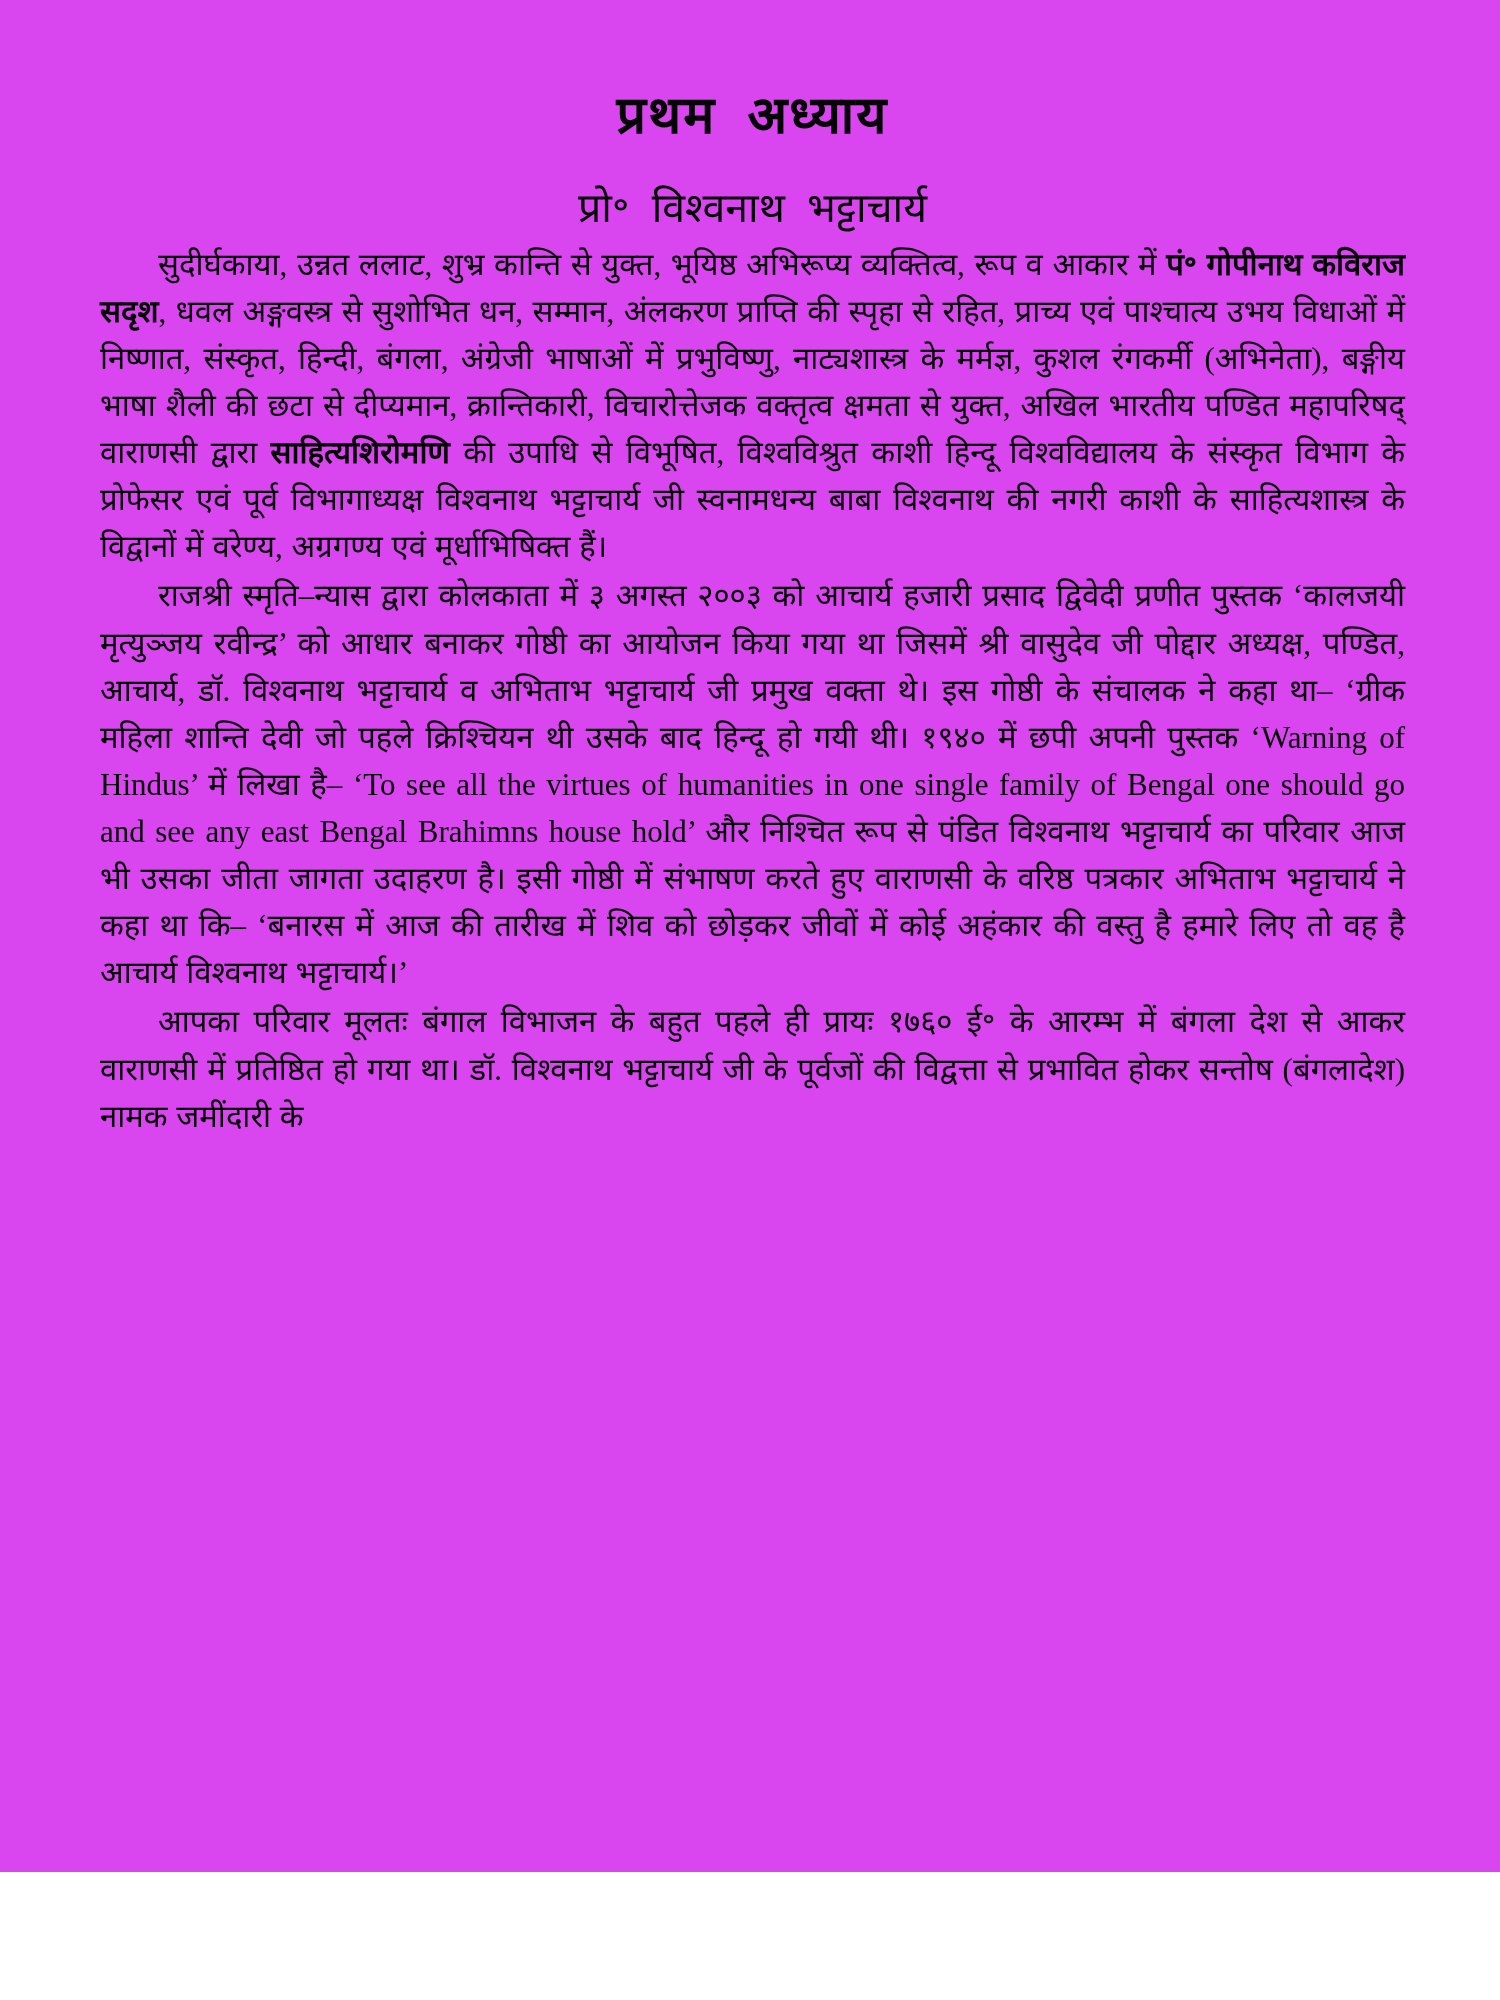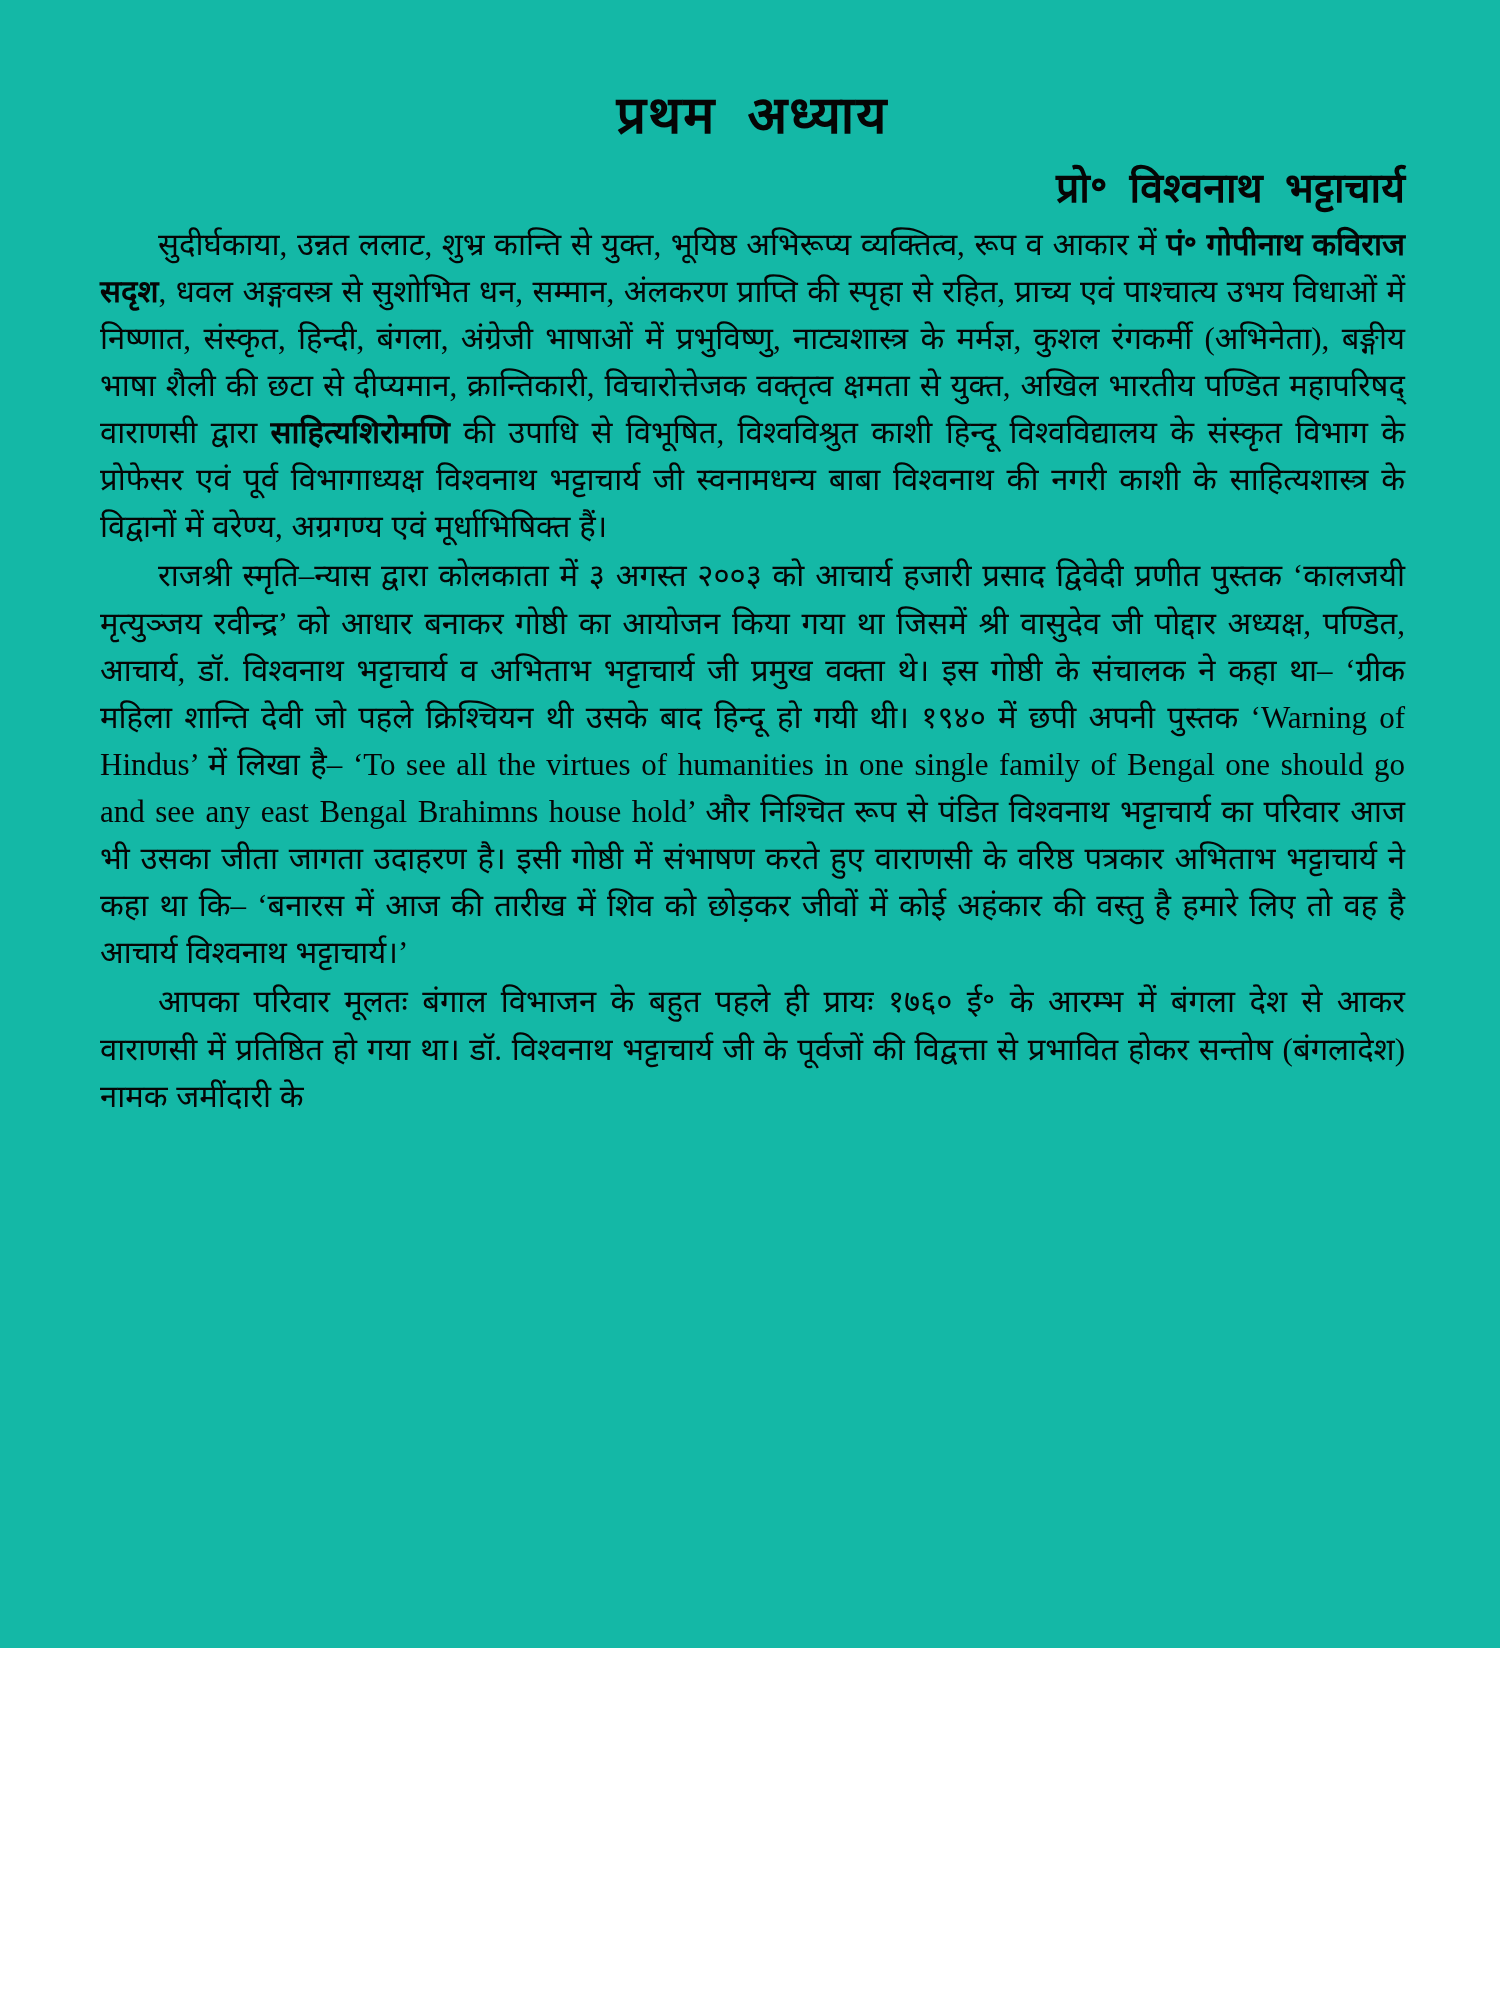--- a/index.html
+++ b/index.html
@@ -10,39 +10,39 @@
   body {
     width: 1500px;
     height: 2000px;
     overflow: hidden;
     font-family: "Liberation Serif", "DejaVu Serif", serif;
     color: #050505;
   }
   .page {
     position: relative;
     width: 1500px;
-    height: 1648px;
-    background: #14b8a6;
+    height: 1872px;
+    background: #d946ef;
     box-sizing: border-box;
     padding: 60px 95px 40px 100px;
   }
   .chapter-title {
     text-align: center;
     font-size: 52px;
     font-weight: 700;
     letter-spacing: 2px;
     margin: 25px 0 10px 0;
     line-height: 1.2;
     word-spacing: 16px;
   }
   .author-line {
-    text-align: right;
+    text-align: center;
     font-size: 41px;
-    font-weight: 700;
-    margin: 16px 0 6px 0;
+    font-weight: 400;
+    margin: 36px 0 6px 0;
     line-height: 1.25;
     word-spacing: 12px;
   }
   .subtitle-line {
     text-align: center;
     font-size: 41px;
     font-weight: 700;
     margin: 6px 0 30px 0;
     line-height: 1.25;
     word-spacing: 12px;

